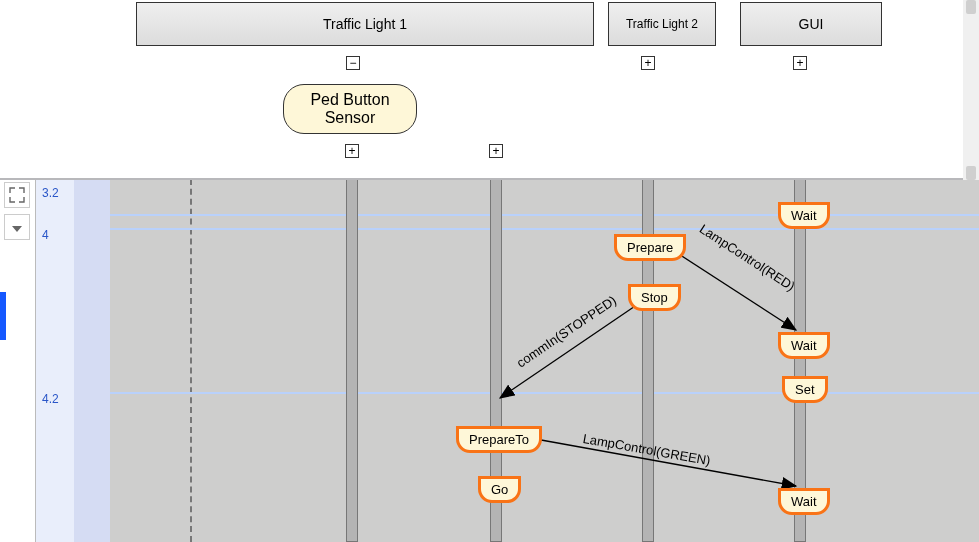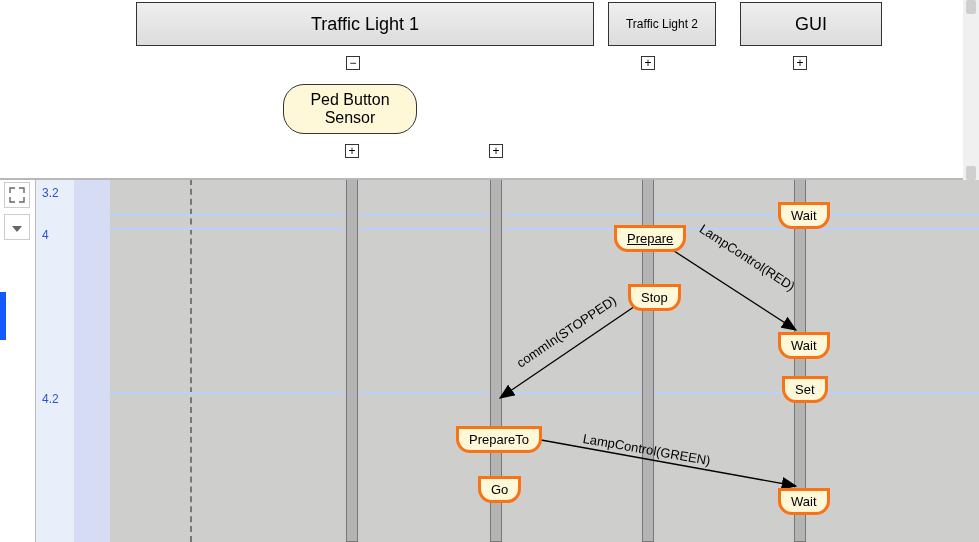--- a/index.html
+++ b/index.html
@@ -31,21 +31,21 @@
     content:""; position:absolute; bottom:0; left:3px; width:10px; height:14px;
     background:#cfcfcf; border-radius:2px;
   }
   .swimlane-block {
     position: absolute;
     border: 1px solid #333;
     background: linear-gradient(to bottom, #efefef, #dcdcdc);
     display: flex;
     align-items: center;
     justify-content: center;
-    font-size: 18px;
+    font-size: 14px;
   }
   .sub-actor {
     position: absolute;
     background: #fef7d8;
     border: 1px solid #333;
     border-radius: 10px;
     display: flex;
     align-items: center;
     justify-content: center;
     text-align: center;
@@ -228,21 +228,21 @@
   <div class="label" style="top:6px;">3.2</div>
   <div class="label" style="top:48px;">4</div>
   <div class="label" style="top:212px;">4.2</div>
 </div>
 
 <div class="lightband" style="top:214px;"></div>
 <div class="lightband" style="top:228px;"></div>
 <div class="lightband" style="top:392px;"></div>
 
 <div class="statebox" style="left:778px; top:202px;"><span>Wait</span></div>
-<div class="statebox" style="left:614px; top:225px;text-decoration:underline;"><span>Prepare</span></div>
+<div class="statebox" style="left:614px; top:234px;"><span>Prepare</span></div>
 <div class="statebox" style="left:628px; top:284px;"><span>Stop</span></div>
 <div class="statebox" style="left:778px; top:332px;"><span>Wait</span></div>
 <div class="statebox" style="left:782px; top:376px;"><span>Set</span></div>
 <div class="statebox" style="left:456px; top:426px;"><span>PrepareTo</span></div>
 <div class="statebox" style="left:478px; top:476px;"><span>Go</span></div>
 <div class="statebox" style="left:778px; top:488px;"><span>Wait</span></div>
 
 <svg class="arrows">
   <defs>
     <marker id="ah" markerWidth="12" markerHeight="10" refX="11" refY="5" orient="auto">

